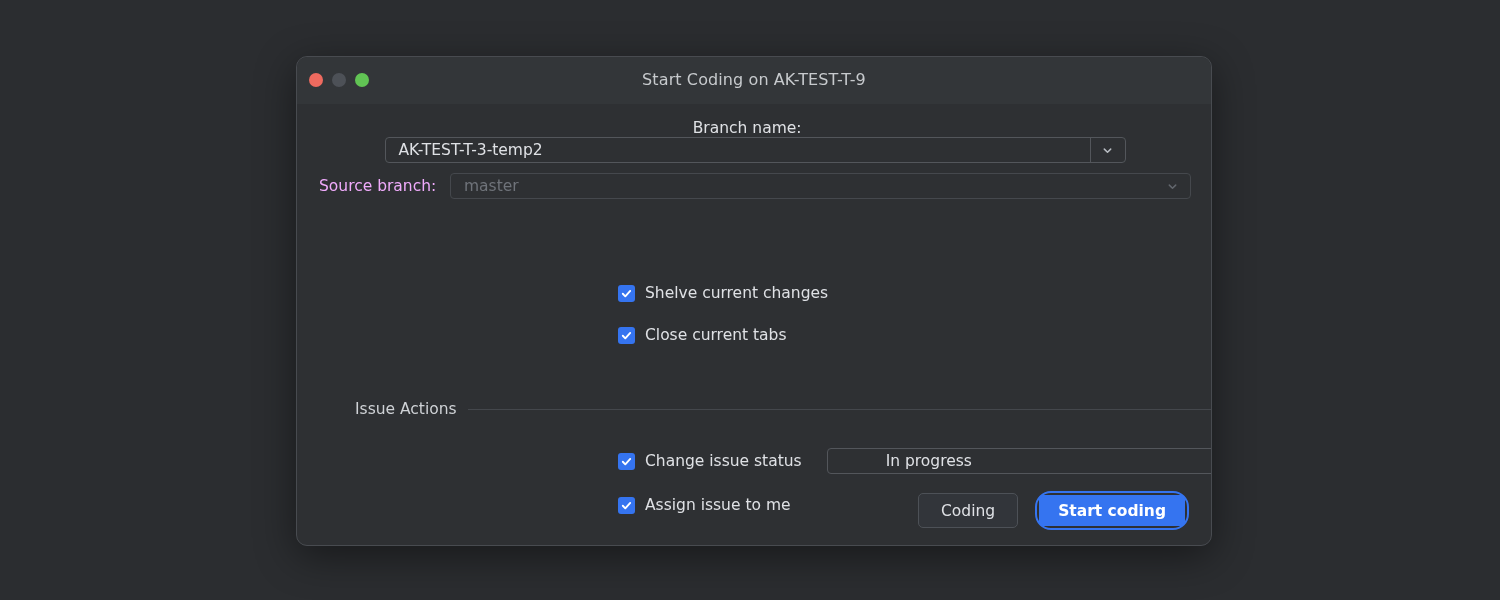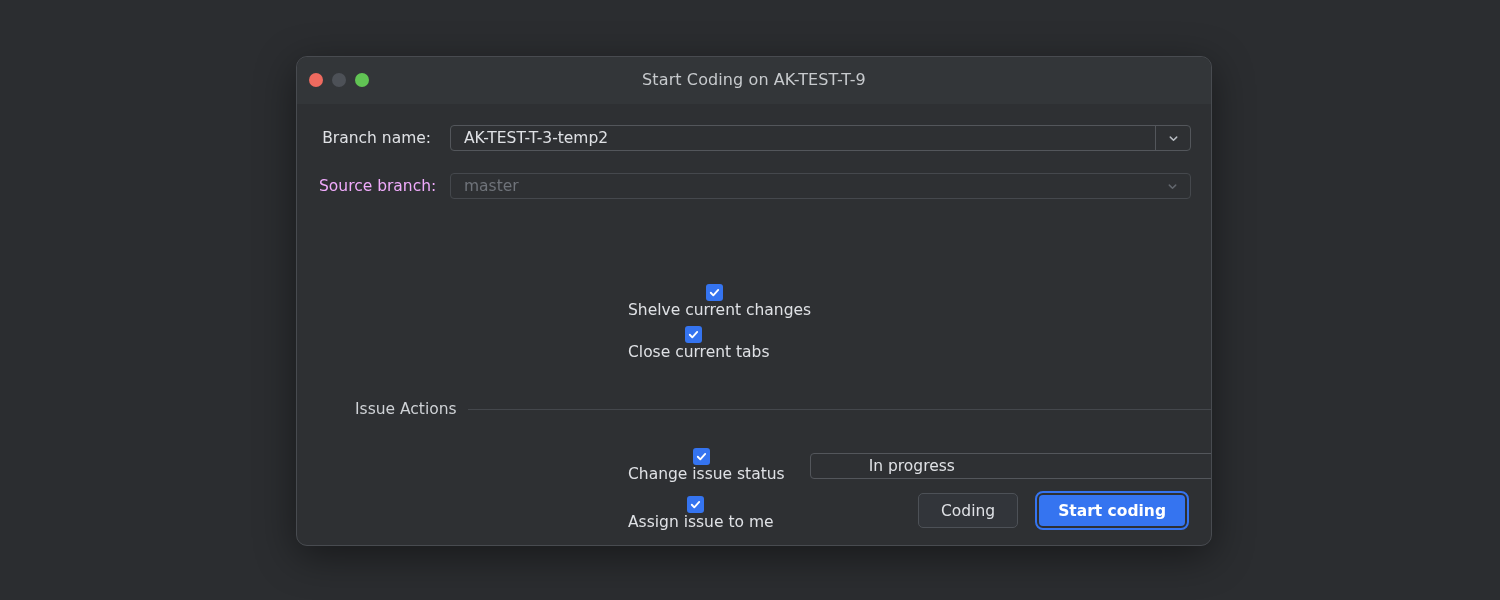--- a/index.html
+++ b/index.html
@@ -140,21 +140,20 @@
     fill: none;
     stroke-linecap: round;
     stroke-linejoin: round;
   }
   .chev.dim path { stroke: #62666d; }
 
   
   .check-row {
     display: flex;
     align-items: center;
-    flex-direction: column;
   }
   .cbox {
     width: 17px;
     height: 17px;
     border-radius: 3px;
     background: #3574f0;
     display: flex;
     align-items: center;
     justify-content: center;
     flex: none;
@@ -215,21 +214,21 @@
   .btn.secondary {
     height: 35px;
     padding: 0 22px;
     background: #32353a;
     border: 1px solid #4d5157;
     border-radius: 5px;
     color: #dfe1e5;
   }
   .btn-default-wrap {
     border: 2px solid #3574f0;
-    border-radius: 8px;
+    border-radius: 16px;
     padding: 2px;
     background: #2e3033;
     display: inline-block;
   }
   .btn.primary {
     height: 31px;
     padding: 0 19px;
     background: #3574f0;
     border: none;
     border-radius: 4px;
@@ -246,21 +245,21 @@
     <div class="traffic">
       <span class="light close"></span>
       <span class="light min"></span>
       <span class="light zoom"></span>
     </div>
     <div class="title-text">Start Coding on AK-TEST-T-9</div>
   </div>
 
   <div class="body">
 
-    <div class="row" style="left:22px; top:21px; width:872px;">
+    <div class="row" style="left:22px; top:15px; width:872px;flex-direction:column;">
       <div class="field-label">Branch name:</div>
       <div class="combo" style="width:741px;">
         <div class="value">AK-TEST-T-3-temp2</div>
         <div class="arrow-btn">
           <svg class="chev" viewBox="0 0 12 12">
             <path d="M2.5 4.5 L6 8 L9.5 4.5"></path>
           </svg>
         </div>
       </div>
     </div>

